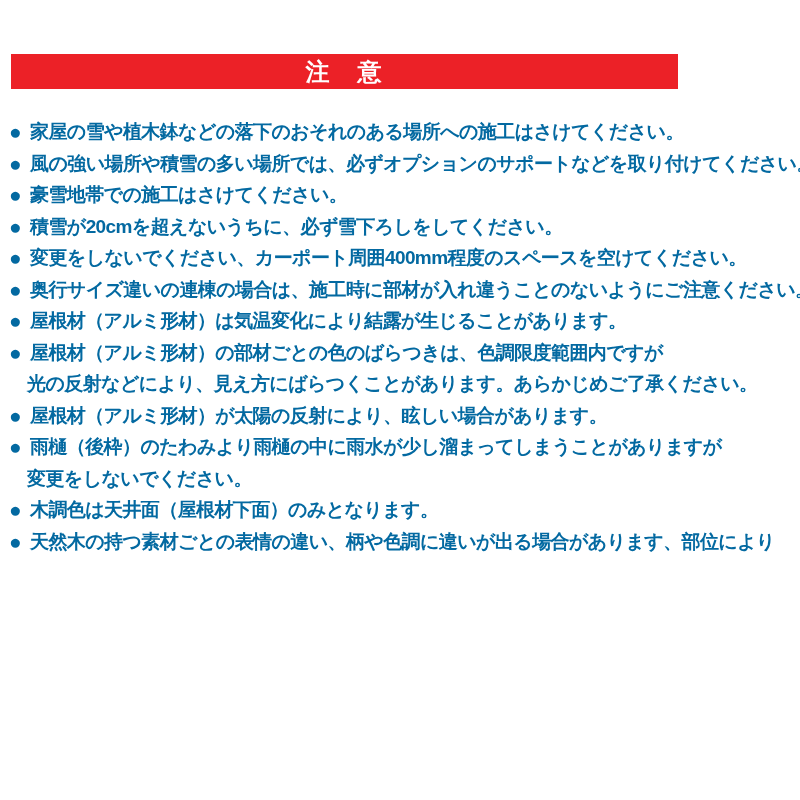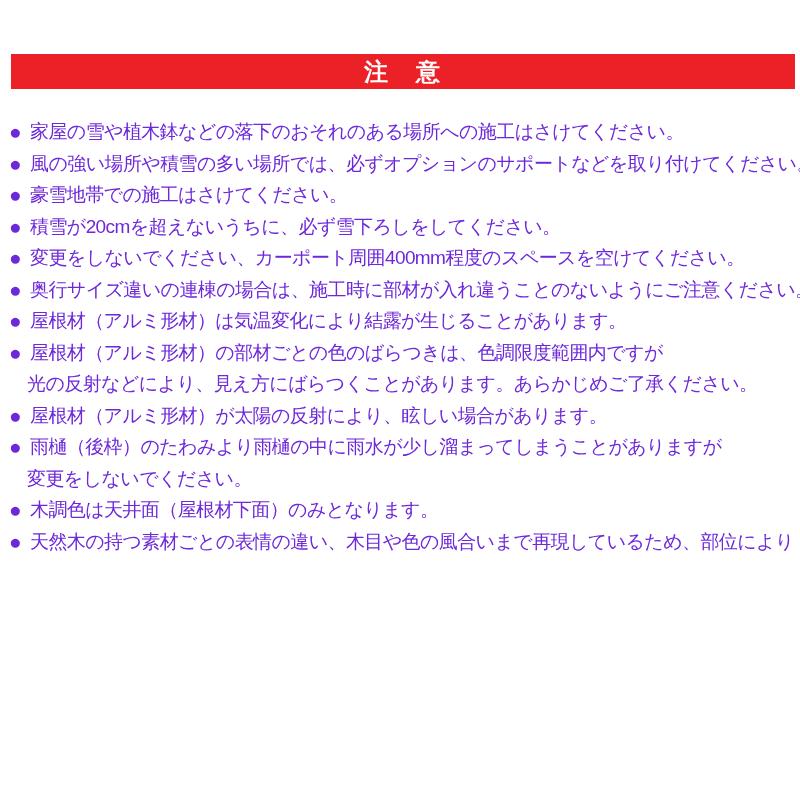--- a/index.html
+++ b/index.html
@@ -13,21 +13,21 @@
     position: relative;
     width: 800px;
     height: 800px;
     background: #ffffff;
     overflow: hidden;
   }
   .banner {
     position: absolute;
     left: 11px;
     top: 54px;
-    width: 784px;
+    width: 667px;
     height: 35px;
     background: #ec2127; 
     color: #ffffff;
     display: flex;
     align-items: center;
     justify-content: center;
   }
   .banner-title {
     font-size: 24px;
     font-weight: bold;
@@ -38,23 +38,23 @@
     position: absolute;
     left: 0;
     top: 116px;
     width: 800px;
   }
   .note { margin: 0; }
   .line {
     height: 31.5px;
     line-height: 31.5px;
     font-size: 19px;
-    font-weight: 400;
+    font-weight: 700;
     letter-spacing: -0.6px;
-    color: #6d28d9;
+    color: #0369a1;
     white-space: nowrap;
     padding-left: 27px;
   }
   .line.first { padding-left: 9px; }
   .bullet {
     display: inline-block;
     width: 21px;
     font-size: 21px;
     vertical-align: -1px;
     letter-spacing: 0;
@@ -113,17 +113,17 @@
     <div class="note">
       <div class="line first"><span class="bullet">●</span><span>雨樋（後枠）のたわみより雨樋の中に雨水が少し溜まってしまうことがありますが</span></div>
       <div class="line">変更をしないでください。</div>
     </div>
 
     <div class="note">
       <div class="line first"><span class="bullet">●</span><span>木調色は天井面（屋根材下面）のみとなります。</span></div>
     </div>
 
     <div class="note">
-      <div class="line first"><span class="bullet">●</span><span>天然木の持つ素材ごとの表情の違い、木目や色の風合いまで再現しているため、部位により</span></div>
+      <div class="line first"><span class="bullet">●</span><span>天然木の持つ素材ごとの表情の違い、柄や色調に違いが出る場合があります、部位により</span></div>
     </div>
 
   </div>
 </div>
 
 </body></html>

